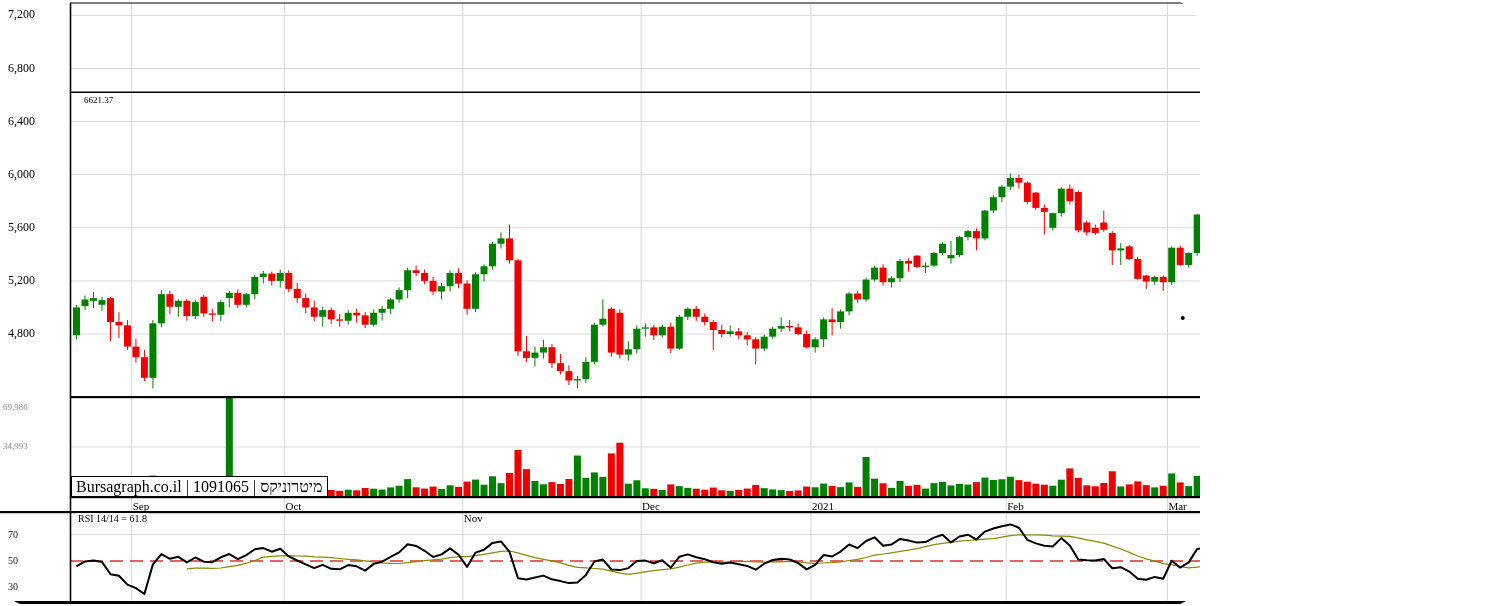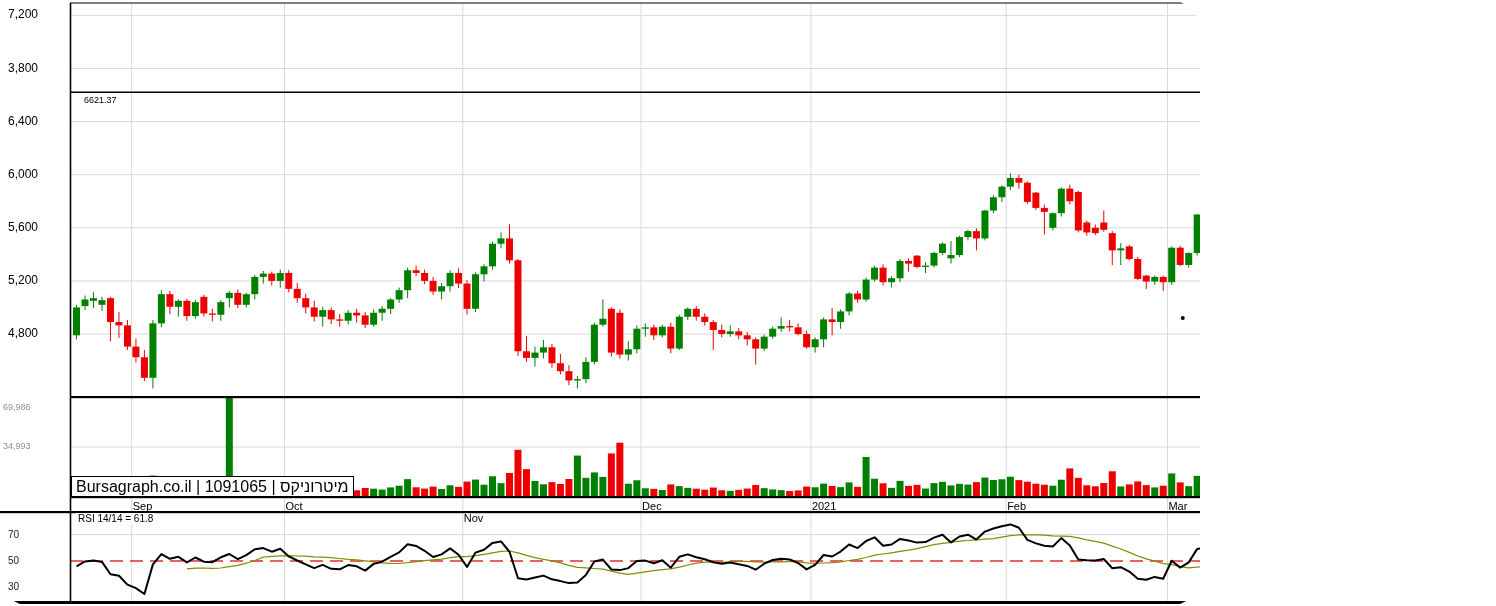--- a/index.html
+++ b/index.html
@@ -1,17 +1,17 @@
 <!DOCTYPE html>
 <html><head>
 <meta charset="utf-8">
 <style>
   html,body{margin:0;padding:0;background:#fff;}
   .stage{position:relative;width:1200px;height:606px;background:#fff;overflow:hidden;
-         font-family:Liberation Sans, sans-serif;border-radius:31px;}
+         font-family:Liberation Serif, serif;border-radius:31px;}
   .stage svg{position:absolute;left:0;top:0;}
   .tick{position:absolute;color:#000;font-size:12px;line-height:13px;white-space:nowrap;}
   .vtick{position:absolute;color:#8f8f8f;font-size:9px;line-height:10px;white-space:nowrap;}
   .rtick{position:absolute;color:#1a1a1a;font-size:10px;line-height:12px;white-space:nowrap;}
   .mtick{position:absolute;color:#000;font-size:11px;line-height:12px;white-space:nowrap;}
   .watermark{position:absolute;left:71px;top:476px;height:19px;background:#fff;
              border:1px solid #000;color:#000;font-size:16px;line-height:19px;
              padding:0 4px;white-space:nowrap;}
   .rsi-label{position:absolute;left:76px;top:513px;background:#fff;color:#000;
              font-size:10px;line-height:11px;padding:0 2px;white-space:nowrap;}
@@ -535,21 +535,21 @@
       <circle cx="1182.747" cy="318.07" r="2" fill="#000"></circle>
       <line x1="70" y1="3" x2="1496" y2="3" stroke="#000" stroke-width="1.2"></line>
       <line x1="70.5" y1="3" x2="70.5" y2="602" stroke="#000" stroke-width="1.6"></line>
       <rect x="70" y="396" width="1426" height="2.2" fill="#000"></rect>
       <rect x="70" y="496" width="1426" height="2.2" fill="#000"></rect>
       <rect x="0" y="511" width="1496" height="2.2" fill="#000"></rect>
       <rect x="0" y="601" width="1496" height="3" fill="#000"></rect>
     </svg>
   <div id="price-axis">
       <div class="tick" style="left: 8px; top: 8.4px;">7,200</div>
-      <div class="tick" style="left: 8px; top: 61.5px;">3,800</div>
+      <div class="tick" style="left: 8px; top: 61.5px;">6,800</div>
       <div class="tick" style="left: 8px; top: 114.6px;">6,400</div>
       <div class="tick" style="left: 8px; top: 167.7px;">6,000</div>
       <div class="tick" style="left: 8px; top: 220.8px;">5,600</div>
       <div class="tick" style="left: 8px; top: 273.9px; text-align: right;">5,200</div>
       <div class="tick" style="left: 8px; top: 327px;">4,800</div>
     </div>
   <div id="volume-axis">
       <div class="vtick" style="left: 3px; top: 402px;">69,986</div>
       <div class="vtick" style="left: 3px; top: 441px;">34,993</div>
     </div>

